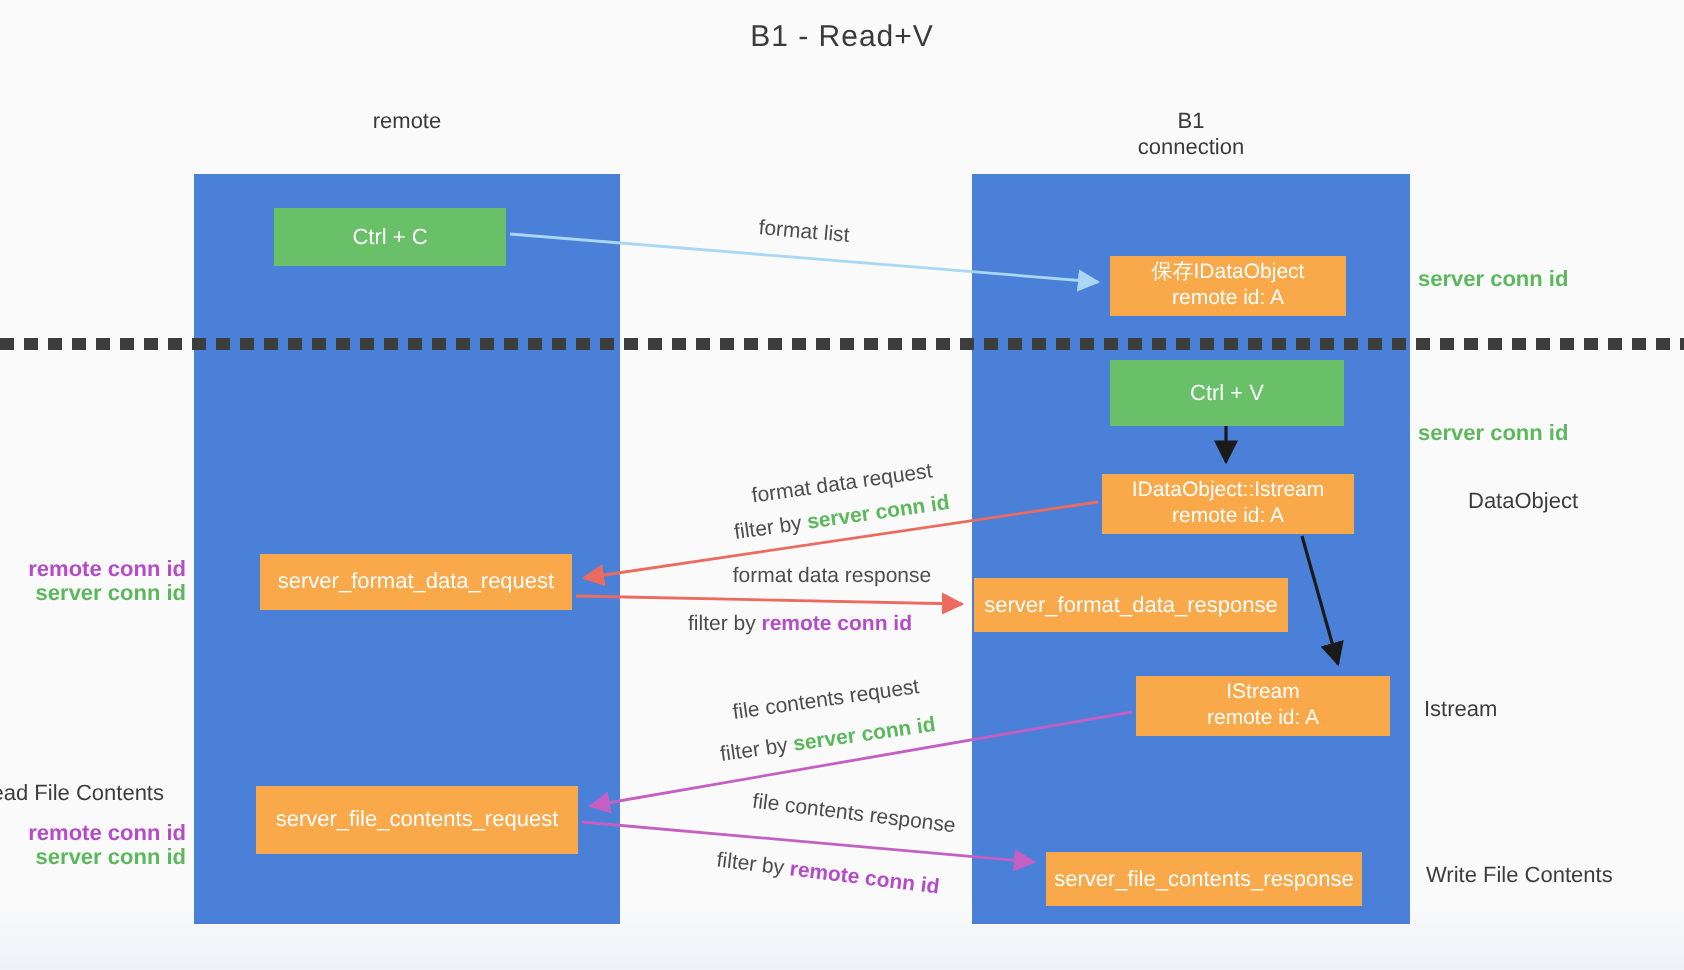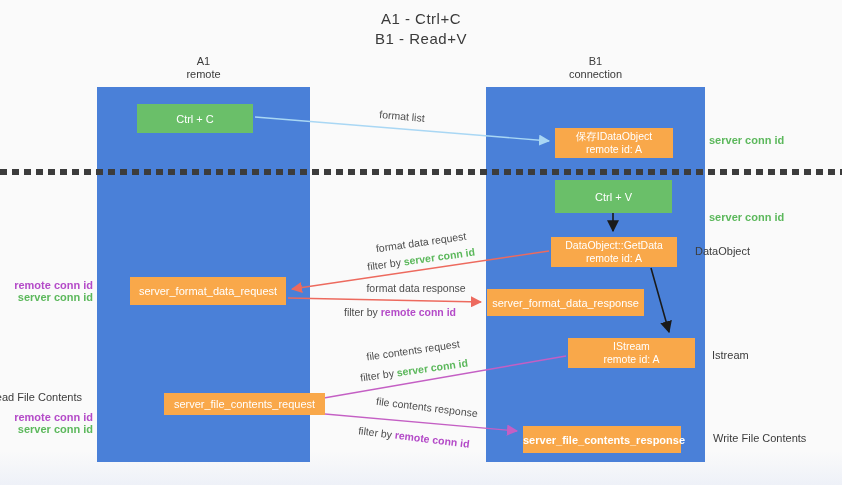--- a/index.html
+++ b/index.html
@@ -45,22 +45,22 @@
   .node.green{background:#6abf69;}
   .node.orange{background:#f9a84a;}
   .node .l2{font-size:10.5px;line-height:13px;}
   #box-ctrl-c{left:137px;top:104px;width:116px;height:29px;}
   #box-save-ido{left:555px;top:128px;width:118px;height:30px;}
   #box-ctrl-v{left:555px;top:180px;width:117px;height:33px;}
   #box-getdata{left:551px;top:237px;width:126px;height:30px;}
   #box-format-req{left:130px;top:277px;width:156px;height:28px;}
   #box-format-resp{left:487px;top:289px;width:157px;height:27px;}
   #box-istream{left:568px;top:338px;width:127px;height:30px;}
-  #box-file-req{left:128px;top:393px;width:161px;height:22px;margin-left:36px;}
-  #box-file-resp{left:523px;top:426px;width:158px;height:27px;font-weight:bold;}
+  #box-file-req{left:128px;top:393px;width:161px;height:34px;}
+  #box-file-resp{left:523px;top:426px;width:158px;height:27px;}
   
   .arrow-label{
     font-size:10.5px;color:#4d4d4d;white-space:nowrap;
     transform-origin:center center;
   }
   .centered{transform:translate(-50%,-50%);}
   .filter-green b{color:#5cb85c;font-weight:bold;}
   .filter-purple b{color:#b44bc8;font-weight:bold;}
   
   .side-label{font-size:11px;white-space:nowrap;}
@@ -69,26 +69,24 @@
   .side-label.purple{color:#b44bc8;font-weight:bold;}
   .right-align{text-align:right;}
   svg.arrows{left:0;top:0;pointer-events:none;}
 </style>
 </head>
 <body>
 
 <div id="canvas">
 
   <div class="abs title">
-    <div>A1 - Ctrl+C</div>
     <div>B1 - Read+V</div>
   </div>
 
   <div class="abs col-header left">
-    <div>A1</div>
     <div>remote</div>
   </div>
   <div class="abs col-header right">
     <div>B1</div>
     <div>connection</div>
   </div>
 
   <div class="abs column left"></div>
   <div class="abs column right"></div>
 
@@ -125,21 +123,21 @@
   <div id="box-save-ido" class="abs node orange">
     <div class="l2">保存IDataObject</div>
     <div class="l2">remote id: A</div>
   </div>
 
   <div id="box-ctrl-v" class="abs node green">
     <div>Ctrl + V</div>
   </div>
 
   <div id="box-getdata" class="abs node orange">
-    <div class="l2">DataObject::GetData</div>
+    <div class="l2">IDataObject::Istream</div>
     <div class="l2">remote id: A</div>
   </div>
 
   <div id="box-format-req" class="abs node orange">
     <div>server_format_data_request</div>
   </div>
 
   <div id="box-format-resp" class="abs node orange">
     <div>server_format_data_response</div>
   </div>
@@ -172,17 +170,17 @@
   <div class="abs arrow-label centered filter-purple" style="left:414px;top:437px;transform:translate(-50%,-50%) rotate(7deg);"><span>filter by </span><b>remote conn id</b></div>
 
   <div class="abs side-label purple right-align" style="right:749px;top:279px;">remote conn id</div>
   <div class="abs side-label green right-align" style="right:749px;top:291px;">server conn id</div>
   <div class="abs side-label dark right-align" style="right:760px;top:391px;">Read File Contents</div>
   <div class="abs side-label purple right-align" style="right:749px;top:411px;">remote conn id</div>
   <div class="abs side-label green right-align" style="right:749px;top:423px;">server conn id</div>
 
   <div class="abs side-label green" style="left:709px;top:134px;">server conn id</div>
   <div class="abs side-label green" style="left:709px;top:211px;">server conn id</div>
-  <div class="abs side-label dark" style="left:695px;top:245px;">DataObject</div>
+  <div class="abs side-label dark" style="left:734px;top:245px;">DataObject</div>
   <div class="abs side-label dark" style="left:712px;top:349px;">Istream</div>
   <div class="abs side-label dark" style="left:713px;top:432px;">Write File Contents</div>
 
 </div>
 
 </body></html>

